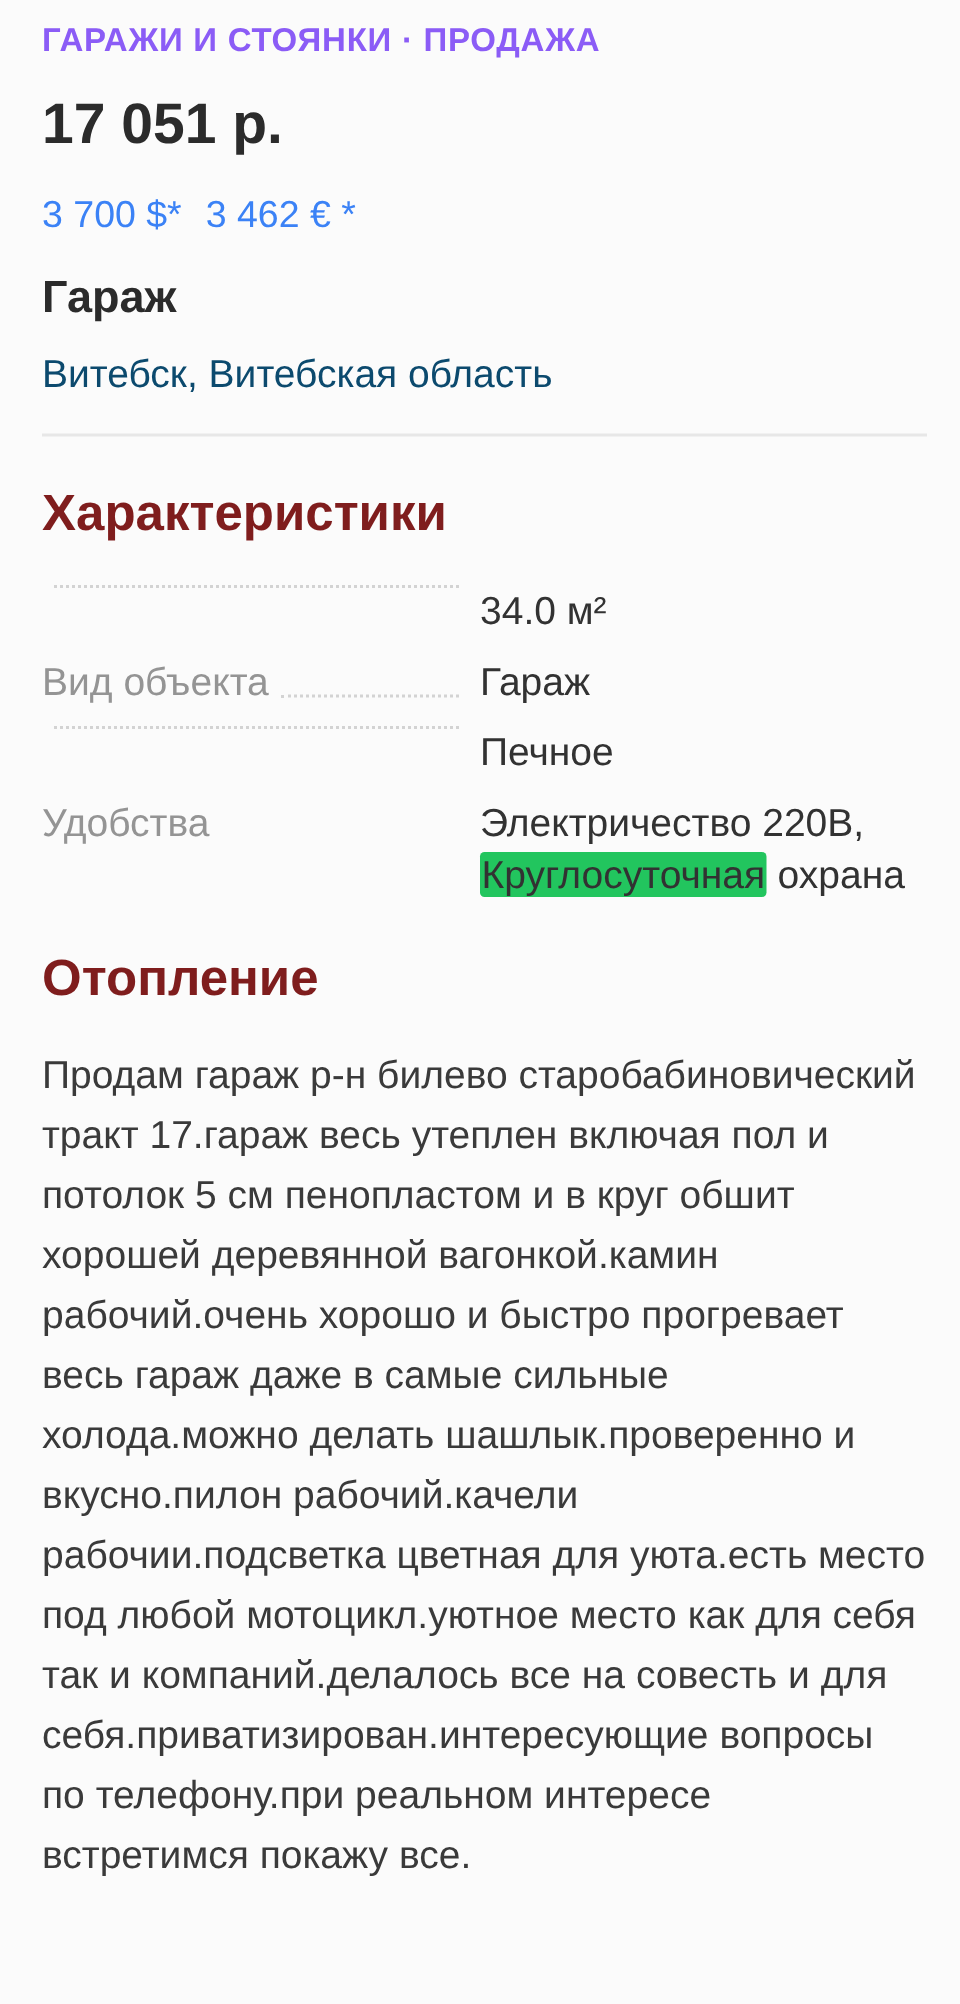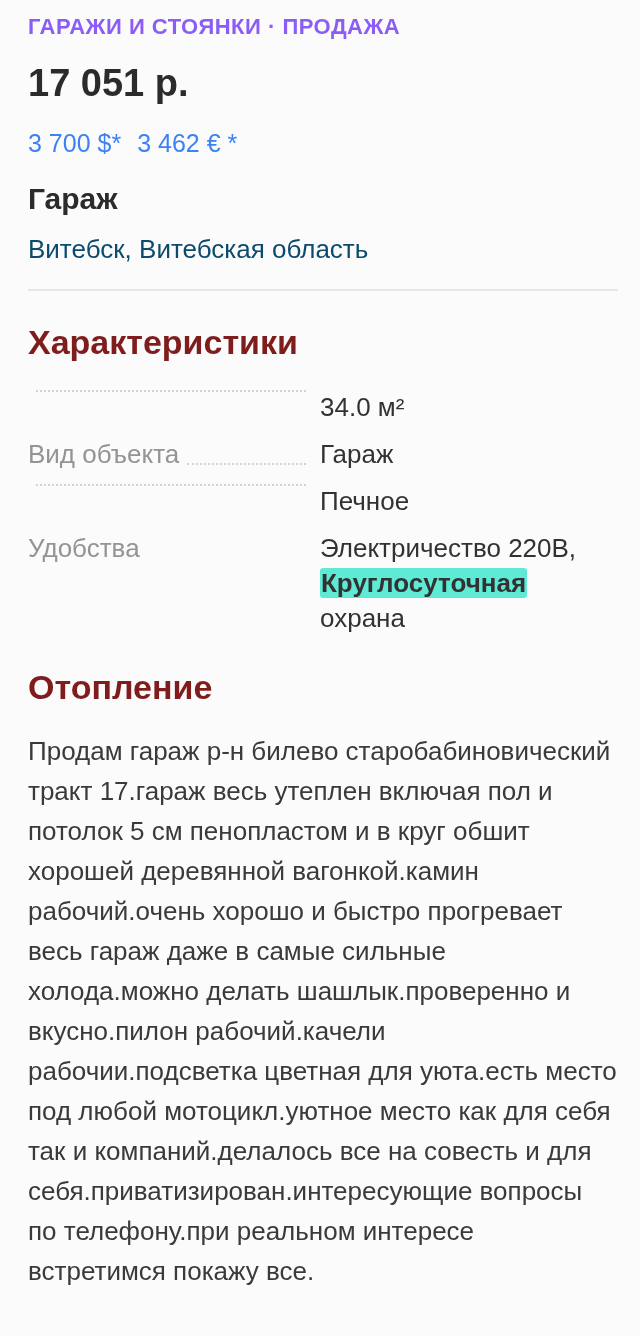--- a/index.html
+++ b/index.html
@@ -149,21 +149,21 @@
     <span class="leader-dots"></span>
           </div>
     <div class="char-value">Печное</div>
   </div>
 
   <div class="char-row">
     <div class="char-label">
       <span class="char-label-text">Удобства</span>
     <span class="leader-spacer"></span>
           </div>
-    <div class="char-value">Электричество 220В, <span class="hl" style="background: #5eead4; font-weight: bold;">Круглосуточная</span> охрана</div>
+    <div class="char-value">Электричество 220В, <span class="hl" style="background: #22c55e;">Круглосуточная</span> охрана</div>
   </div>
 </div>
   </section>
 
   <section>
     <h2 class="section-heading">Отопление</h2>
     <p class="description-text">Продам гараж р-н билево старобабиновический тракт 17.гараж весь утеплен включая пол и потолок 5 см пенопластом и в круг обшит хорошей деревянной вагонкой.камин рабочий.очень хорошо и быстро прогревает весь гараж даже в самые сильные холода.можно делать шашлык.проверенно и вкусно.пилон рабочий.качели рабочии.подсветка цветная для уюта.есть место под любой мотоцикл.уютное место как для себя так и компаний.делалось все на совесть и для себя.приватизирован.интересующие вопросы по телефону.при реальном интересе встретимся покажу все.</p>
   </section>
 
 </div>

